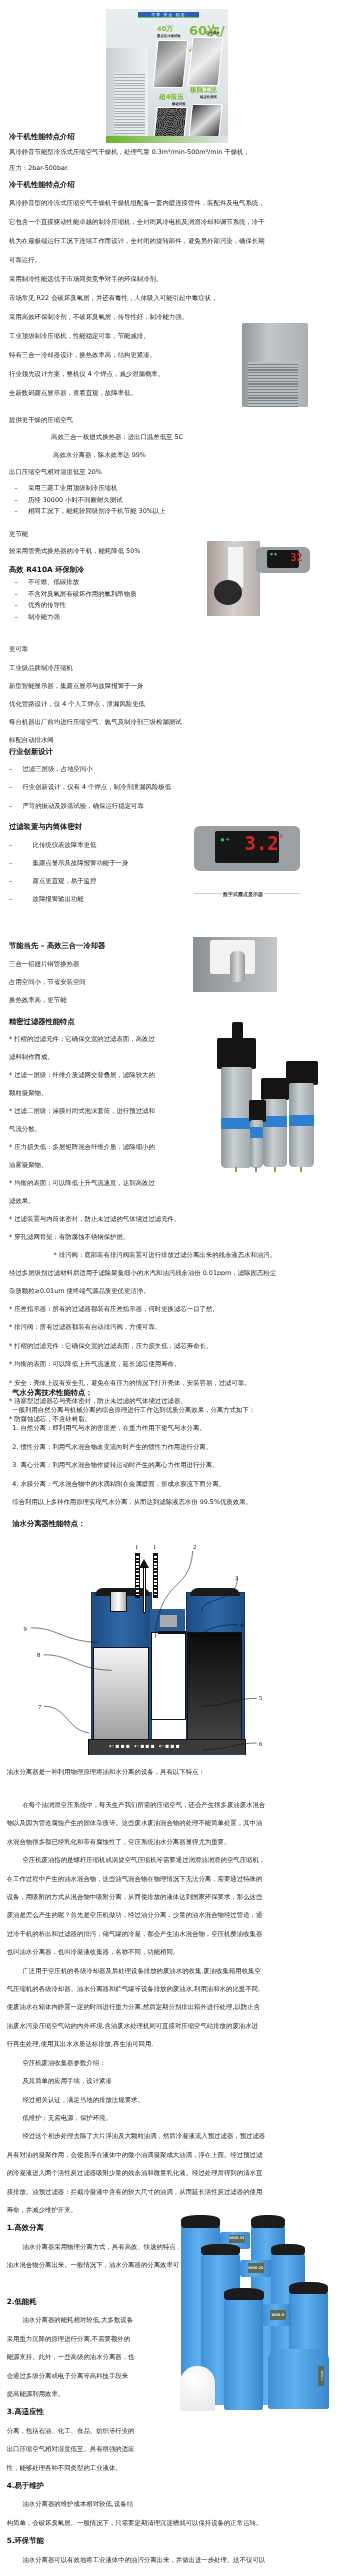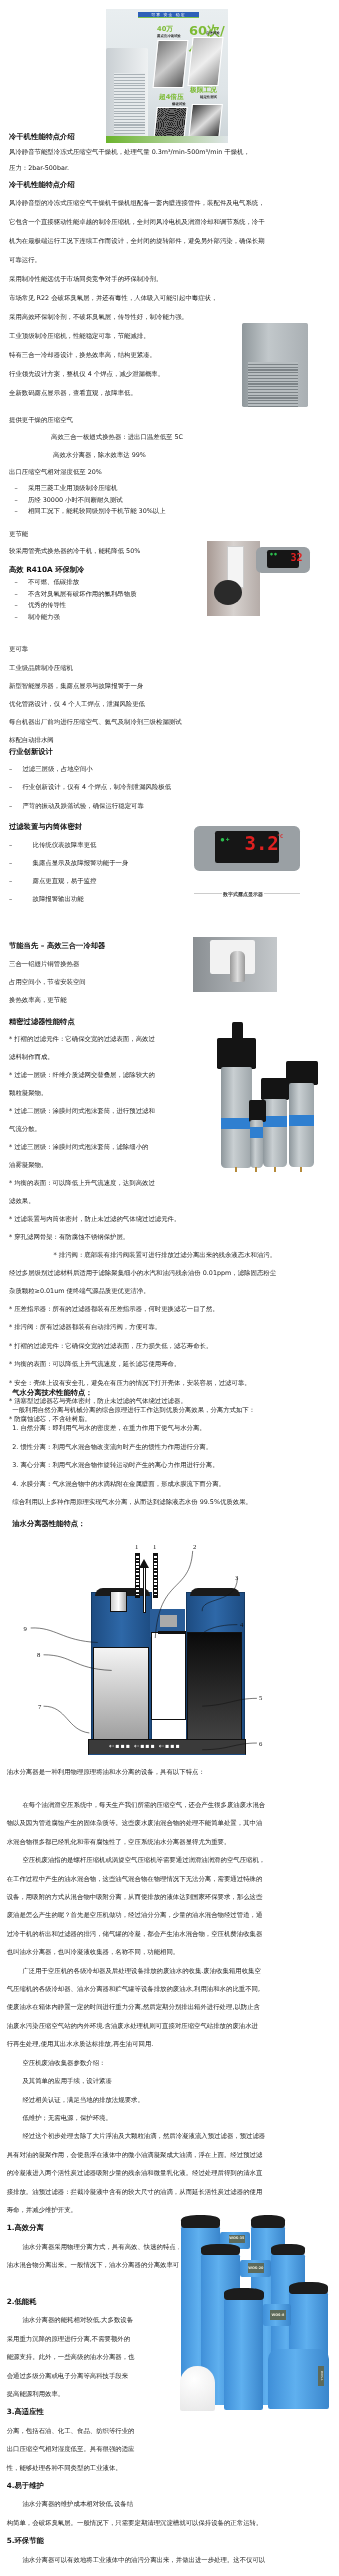--- a/index.html
+++ b/index.html
@@ -166,21 +166,21 @@
 </div>
 
 <div class="abs h" style="left:9px;top:1017px;">精密过滤器性能特点</div>
 <div class="abs" style="left:9px;top:1030px;">
   <div class="p" style="line-height:18px;">* 打褶的过滤元件：它确保交宽的过滤表面，高效过</div>
   <div class="p" style="line-height:18px;">滤料制作而成。</div>
   <div class="p" style="line-height:18px;">* 过滤一层级：纤维介质滤网交替叠层，滤除较大的</div>
   <div class="p" style="line-height:18px;">颗粒凝聚物。</div>
   <div class="p" style="line-height:18px;">* 过滤二层级：涂膜封闭式泡沫套筒，进行预过滤和</div>
   <div class="p" style="line-height:18px;">气流分散。</div>
-  <div class="p" style="line-height:18px;">* 过滤三层级：涂膜封闭式泡沫套筒，滤除细小的</div>
+  <div class="p" style="line-height:18px;">* 压力损失低：多层矩阵混合纤维介质，滤除细小的</div>
   <div class="p" style="line-height:18px;">油雾凝聚物。</div>
   <div class="p" style="line-height:18px;">* 均衡的表面：可以降低上升气流速度，达到高效过</div>
   <div class="p" style="line-height:18px;">滤效果。</div>
   <div class="p" style="line-height:18px;">* 过滤装置与内筒体密封，防止未过滤的气体绕过过滤元件。</div>
   <div class="p" style="line-height:18px;">* 穿孔滤网骨架：有防腐蚀不锈钢保护层。</div>
   <div class="p" style="line-height:18px;text-align:right;">* 排污阀：底部装有排污阀装置可进行排放过滤分离出来的残余液态水和油污。</div>
   <div class="p" style="line-height:18px;">经过多层级别过滤材料后适用于滤除聚集细小的水汽和油污残余油份 0.01ppm，滤除固态粉尘</div>
   <div class="p" style="line-height:18px;">杂质颗粒≥0.01um 使终端气源品质更优更洁净。</div>
   <div class="p" style="line-height:18.4px;">* 压差指示器：所有的过滤器都装有压差指示器，何时更换滤芯一目了然。</div>
   <div class="p" style="line-height:18.4px;">* 排污阀：所有过滤器都装有自动排污阀，方便可靠。</div>

